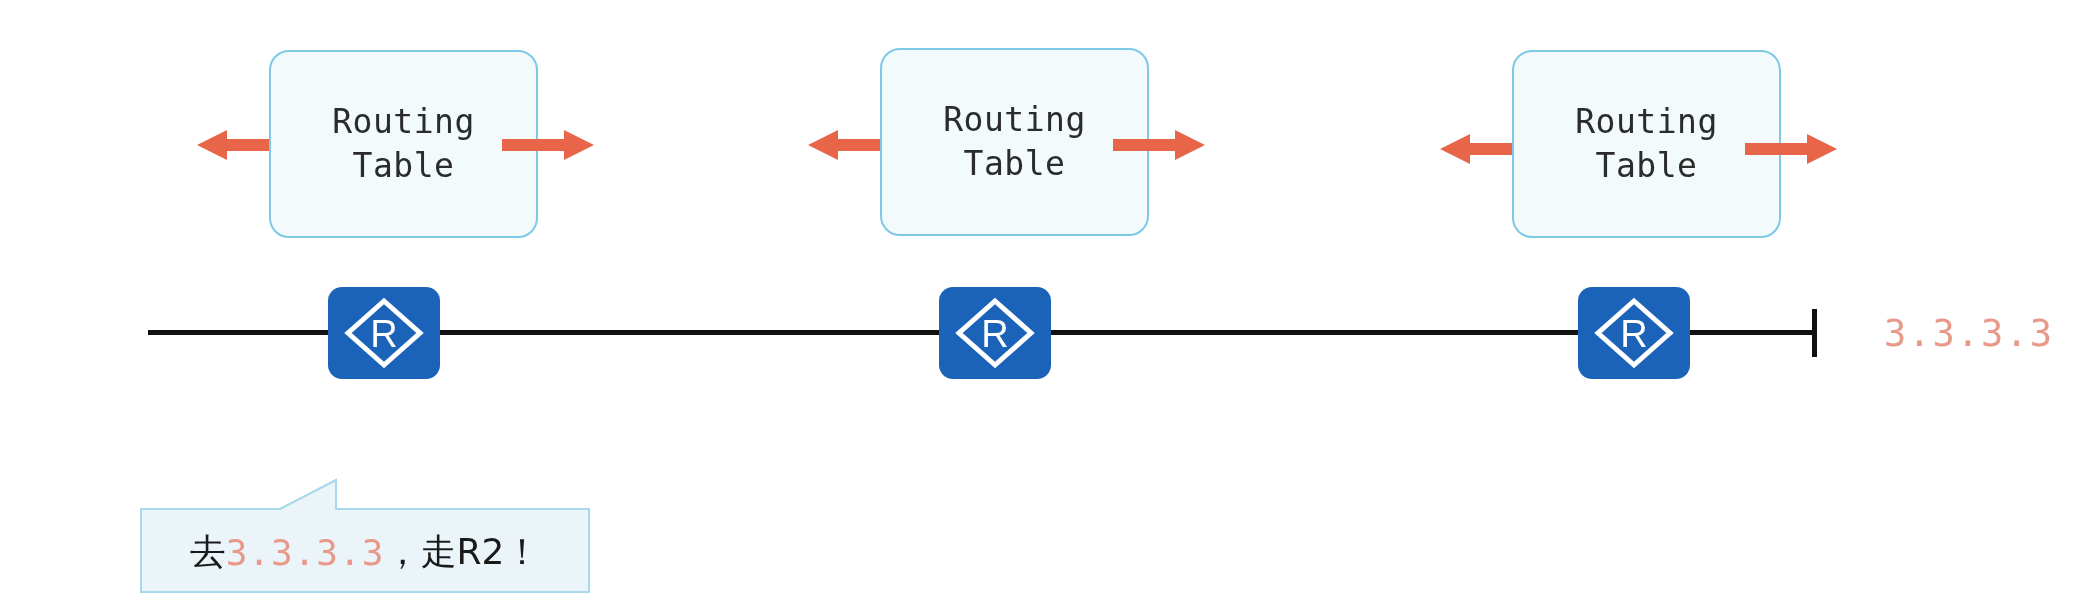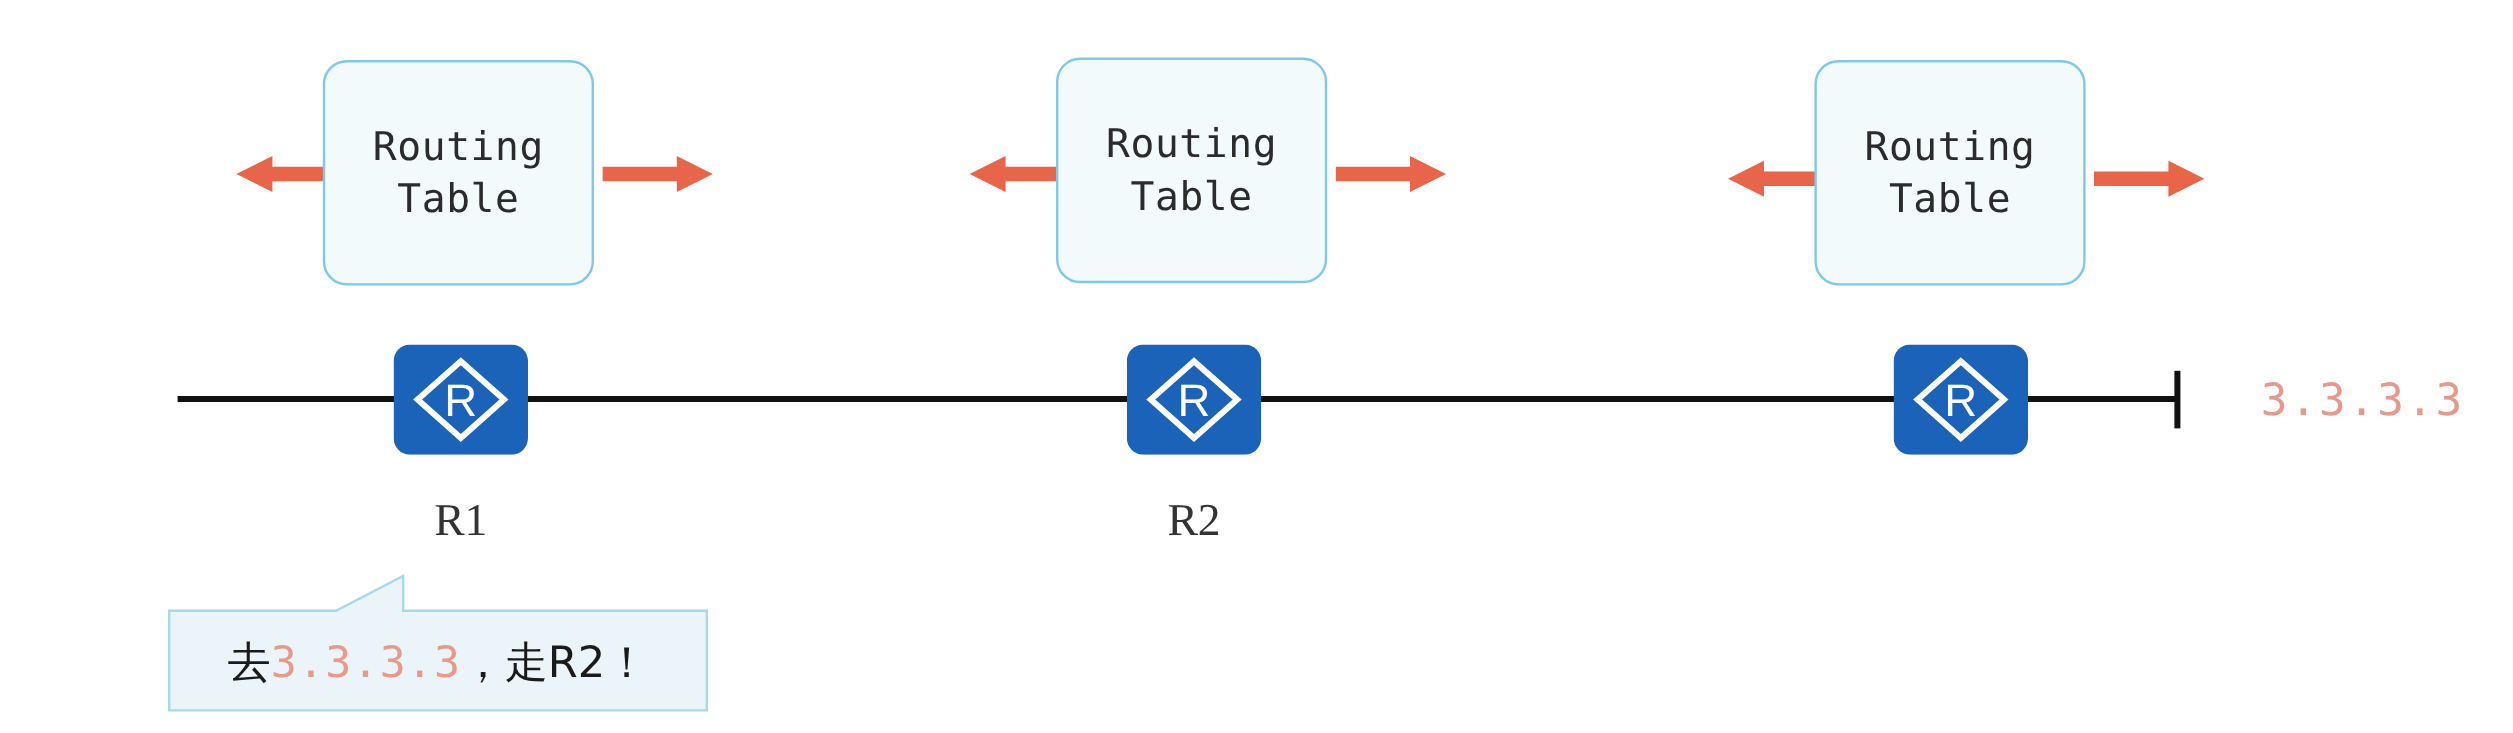--- a/index.html
+++ b/index.html
@@ -14,21 +14,21 @@
     position: relative;
     width: 2094px;
     height: 611px;
     background: #ffffff;
     overflow: hidden;
   }
 
   
   .rt-box {
     position: absolute;
-    width: 226px;
+    width: 269px;
     height: 188px;
     background: #f2fafc;
     border: 2px solid #7ec8e8;
     border-radius: 20px;
     box-sizing: border-box;
     display: flex;
     flex-direction: column;
     align-items: center;
     justify-content: center;
     line-height: 1.32;
@@ -194,22 +194,20 @@
     </svg>
   </div>
   <div class="router" style="left:1578px; top:287px;">
     <svg width="112" height="92" viewBox="0 0 112 92">
       <rect x="0" y="0" width="112" height="92" rx="14" ry="14" fill="#1a63b8"></rect>
       <path d="M56 14 L92 46 L56 78 L20 46 Z" fill="none" stroke="#ffffff" stroke-width="5"></path>
       <text x="56" y="60" font-family="Liberation Sans, sans-serif" font-size="38" fill="#ffffff" text-anchor="middle">R</text>
     </svg>
   </div>
 
-  <div class="router-label" style="left:324px; top:412px; width:120px;">R1</div>
-  <div class="router-label" style="left:935px; top:412px; width:120px;">R2</div>
 
   <div class="ip-label" style="left:1884px; top:312px;">3.3.3.3</div>
 
   <div class="callout">
     <svg class="callout-tail" width="450" height="116" viewBox="0 0 450 116">
       <path d="M1,31 L140,31 L196,2 L196,31 L449,31 L449,114 L1,114 Z" fill="#ebf5f9" stroke="#a8d8ec" stroke-width="2"></path>
     </svg>
     <div class="callout-text">
       <span class="cn">去</span>
         <span class="ip">3.3.3.3</span>

